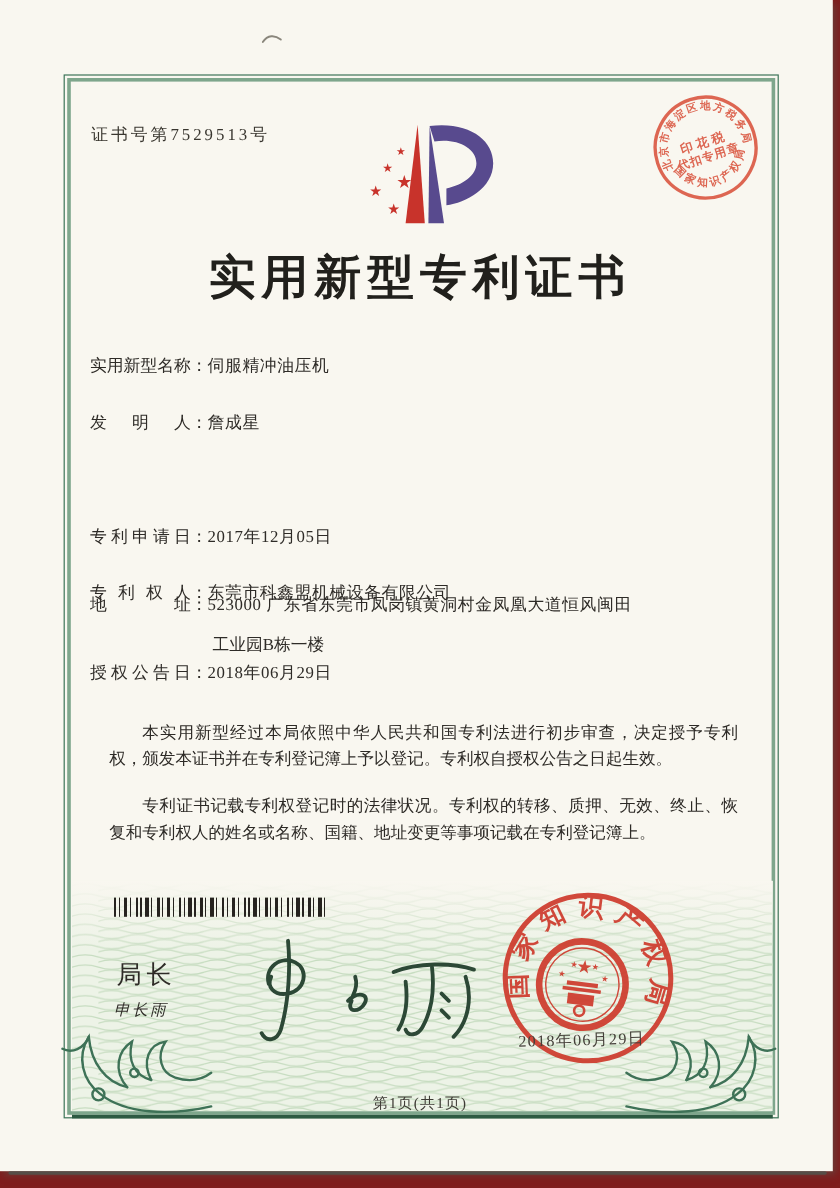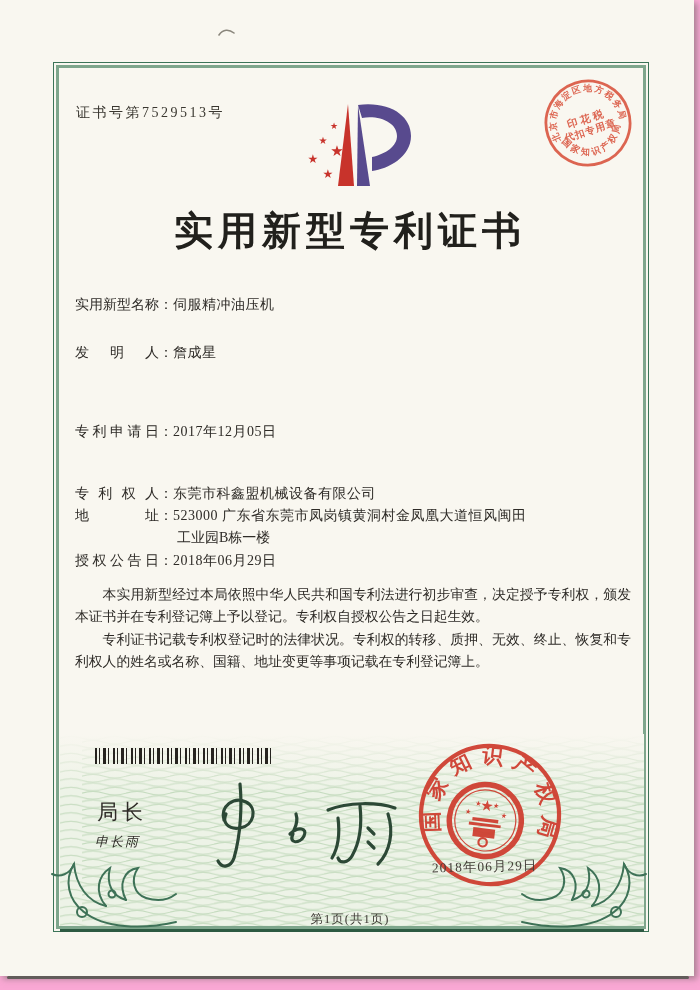--- a/index.html
+++ b/index.html
@@ -1,35 +1,35 @@
 <!DOCTYPE html>
 <html><head>
 <meta charset="utf-8">
 <style>
   html,body{margin:0;padding:0;}
-  .photo{position:relative;width:700px;height:990px;background:#f9a8d4;overflow:hidden;
+  .photo{position:relative;width:700px;height:990px;background:#7f1d1d;overflow:hidden;
          font-family:"Liberation Serif",serif;}
   .sheet{position:absolute;left:0;top:0;width:694px;height:976px;background:#f9f7f0;
          box-shadow:3px 3px 6px rgba(90,90,80,.5);}
   .abs{position:absolute;}
   .frame{left:53px;top:62px;width:594px;height:868px;border:1.5px solid #3c7458;}
   .frame-inner{position:absolute;inset:2px;border:3px solid #7ea68c;}
   .cert-no{left:76px;top:104px;font-size:14px;letter-spacing:2.5px;color:#39362f;}
   .title{left:53px;top:204px;width:594px;text-align:center;font-size:39px;font-weight:700;
          letter-spacing:5px;color:#21201c;}
   .row{left:75px;font-size:14px;color:#2e2b27;white-space:nowrap;}
   .row .lab{display:inline-block;width:84px;text-align:justify;text-align-last:justify;
             vertical-align:top;}
   .row .col{display:inline-block;vertical-align:top;}
   .row .val{display:inline-block;vertical-align:top;letter-spacing:.5px;}
   .addr2{left:177px;font-size:14px;color:#2e2b27;}
   .grant-right{left:360px;font-size:14px;color:#2e2b27;white-space:nowrap;}
   .grant-right .lab{display:inline-block;width:76px;text-align:justify;text-align-last:justify;}
   .paras{left:75px;top:584px;width:556px;color:#2d2a26;}
-  .paras p{margin:0;text-indent:2em;font-size:13.8px;line-height:22.3px;text-align:justify;}
+  .paras p{margin:16px;text-indent:2em;font-size:13.8px;line-height:22.3px;text-align:justify;}
   .barcode{left:95px;top:748px;width:177px;height:16px;z-index:3;
     background:repeating-linear-gradient(90deg,#26231f 0 2px,transparent 2px 4px,
       #26231f 4px 5px,transparent 5px 8px,#26231f 8px 11px,transparent 11px 13px,
       #26231f 13px 14px,transparent 14px 18px);}
   .panel{left:60px;top:734px;width:584px;height:195px;z-index:1;border-bottom:3px solid #2d5a42;}
   .panel-fade{position:absolute;left:0;top:0;width:100%;height:58px;
               background:linear-gradient(to bottom,#f9f7f0,rgba(249,247,240,0));}
   .sig-title{left:97px;top:798px;font-size:21px;letter-spacing:4px;color:#2e2b27;z-index:4;}
   .sig-name{left:95px;top:833px;font-size:13px;letter-spacing:2px;color:#2e2b27;z-index:4;font-style:italic;}
   .seal-date{left:432px;top:858px;font-size:13.5px;letter-spacing:1px;color:#45403a;z-index:6;
@@ -89,27 +89,27 @@
     </svg>
 
     <div class="abs row" style="top:296px;">
       <span class="lab">实用新型名称</span><span class="col">：</span><span class="val">伺服精冲油压机</span>
     </div>
 
     <div class="abs title">实用新型专利证书</div>
     <div class="abs row" style="top:344px;">
       <span class="lab">发明人</span><span class="col">：</span><span class="val">詹成星</span>
     </div>
-    <div class="abs row" style="top:423px;">
+    <div class="abs row" style="top:439px;">
       <span class="lab">专利申请日</span><span class="col">：</span><span class="val">2017年12月05日</span>
     </div>
     <div class="abs row" style="top:485px;">
       <span class="lab">专利权人</span><span class="col">：</span><span class="val">东莞市科鑫盟机械设备有限公司</span>
     </div>
-    <div class="abs row" style="top:507px;">
+    <div class="abs row" style="top:495px;">
       <span class="lab">地址</span><span class="col">：</span><span class="val">523000 广东省东莞市凤岗镇黄洞村金凤凰大道恒风闽田</span>
     </div>
     <div class="abs addr2" style="top:529px;text-align:center;">工业园B栋一楼</div>
     <div class="abs row" style="top:552px;">
       <span class="lab">授权公告日</span><span class="col">：</span><span class="val">2018年06月29日</span>
     </div>
 
     <div class="abs paras">
       <p>本实用新型经过本局依照中华人民共和国专利法进行初步审查，决定授予专利权，颁发本证书并在专利登记簿上予以登记。专利权自授权公告之日起生效。</p>
       <p>专利证书记载专利权登记时的法律状况。专利权的转移、质押、无效、终止、恢复和专利权人的姓名或名称、国籍、地址变更等事项记载在专利登记簿上。</p>

